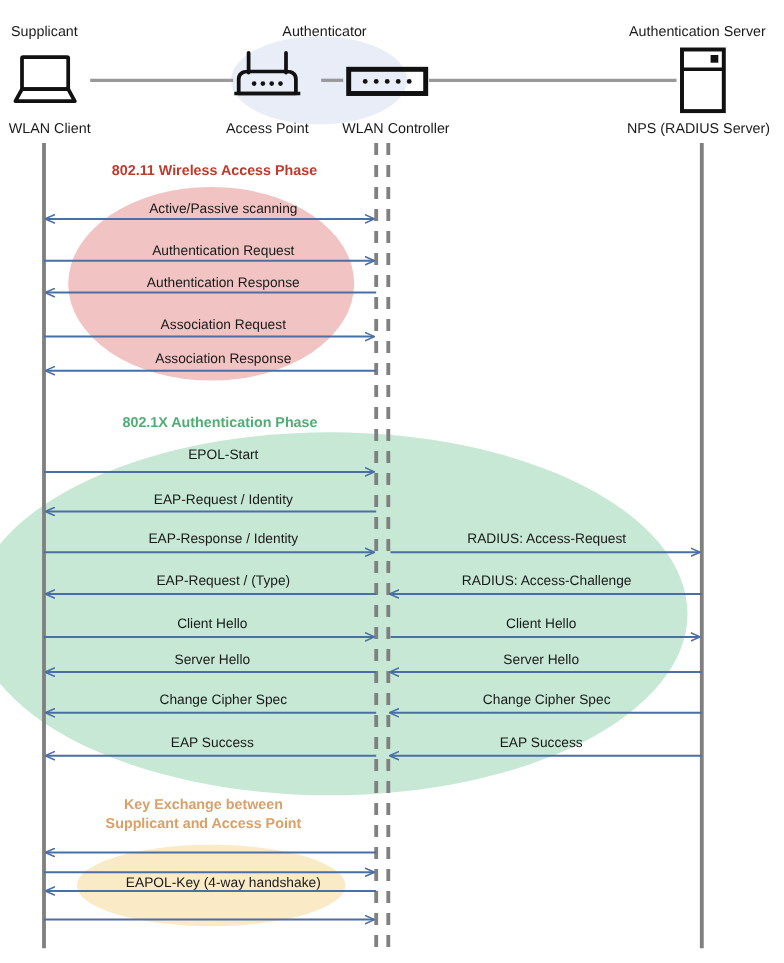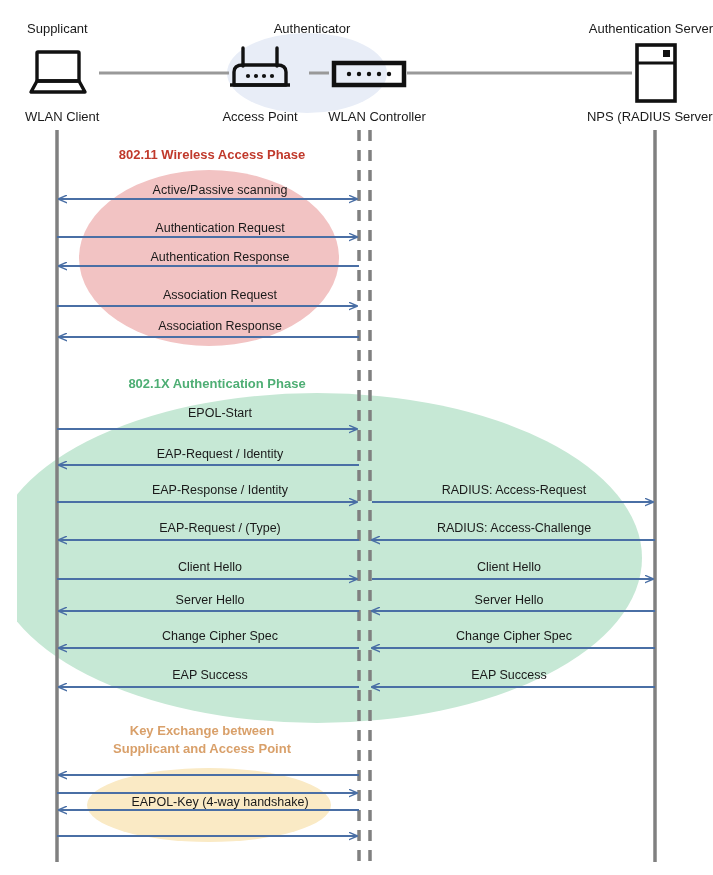--- a/index.html
+++ b/index.html
@@ -10,21 +10,20 @@
   body {
     width: 713px;
     height: 875px;
     font-family: "Liberation Sans", sans-serif;
     overflow: hidden;
   }
   #diagram {
     position: relative;
     width: 612px;
     height: 875px;
-    margin-left: 17px;
   }
   #diagram svg {
     display: block;
   }
   .hdr-label {
     font-size: 13px;
     fill: #1a1a1a;
   }
   .node-label {
     font-size: 13px;

